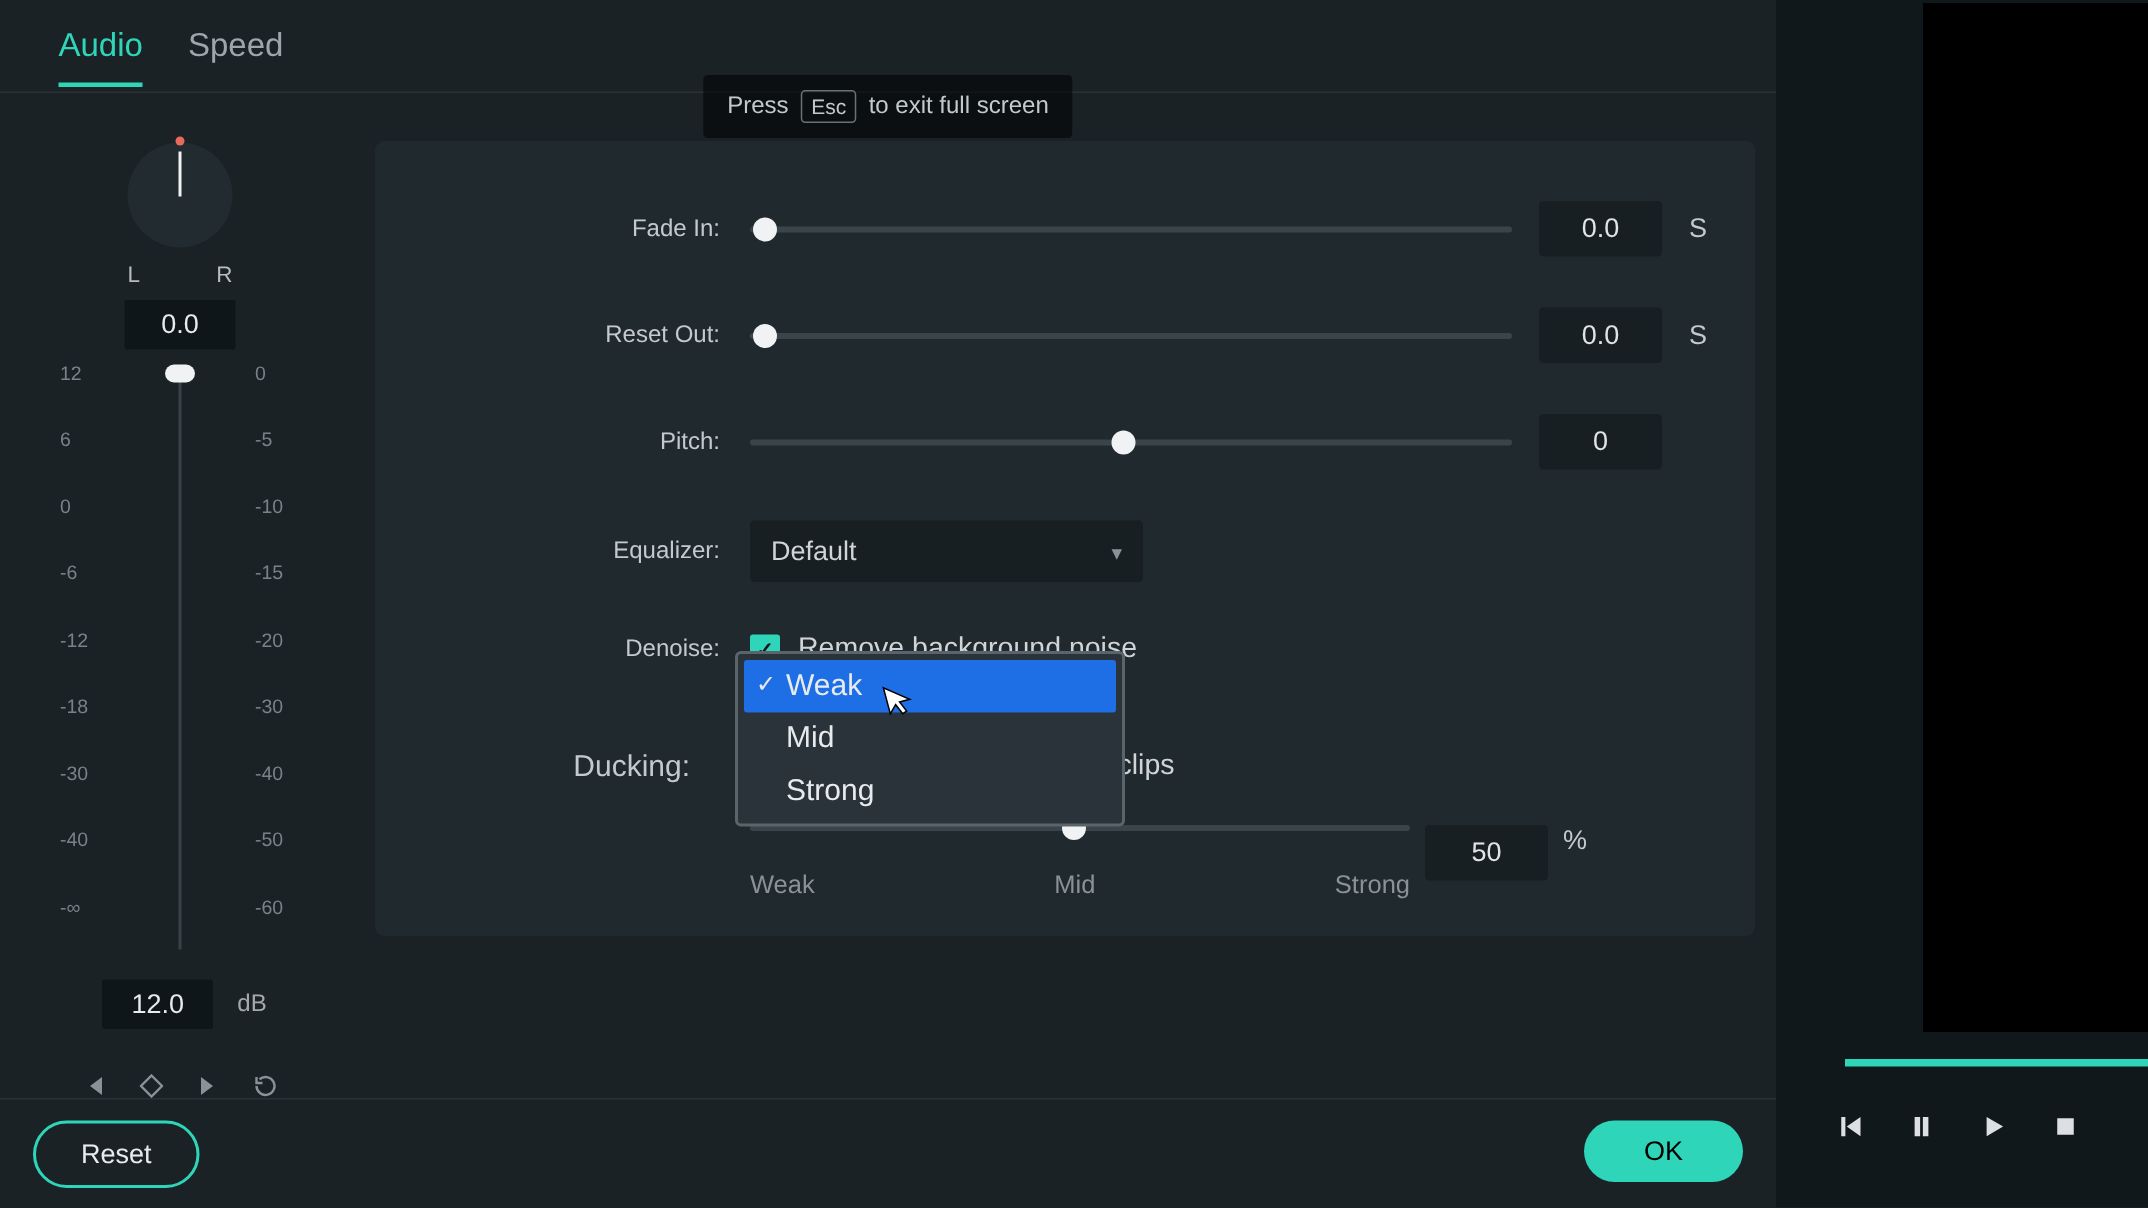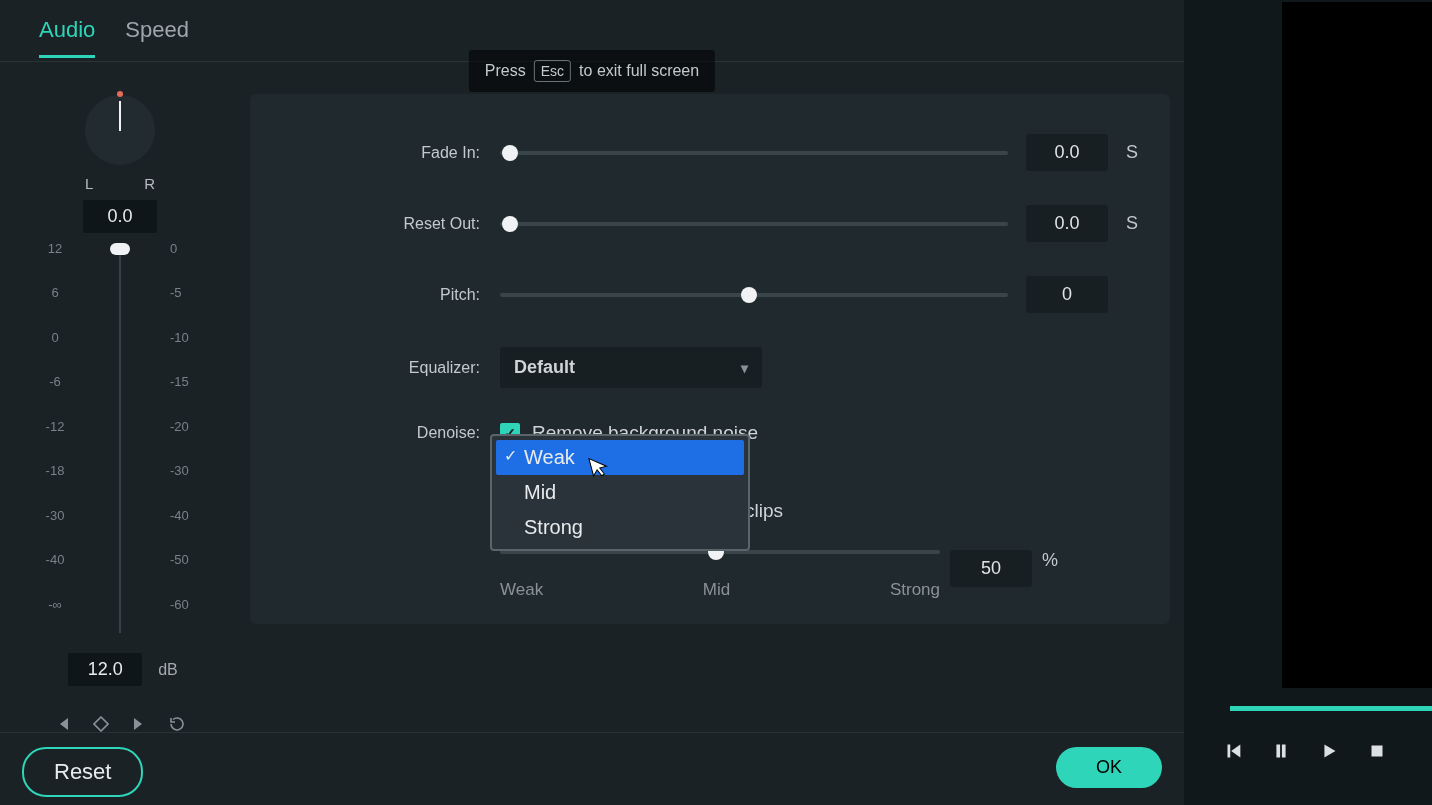--- a/index.html
+++ b/index.html
@@ -117,21 +117,21 @@
   .db-meter {
     position: relative;
     height: 400px;
     width: 160px;
   }
   .db-tick {
     position:absolute;
     font-size:13px;
     color:#7a8287;
   }
-  .db-tick.left { left: 0; text-align:center; width:30px;}
+  .db-tick.left { left: 0; text-align:left; width:30px;}
   .db-tick.right { right: 0; text-align:left; width:30px;}
   .db-bar-track {
     position:absolute;
     left: 50%;
     transform: translateX(-50%);
     top: 8px;
     bottom: 8px;
     width: 2px;
     background:#3a4247;
   }
@@ -226,21 +226,20 @@
   .select {
     width: 262px;
     background:#171f23;
     border-radius:3px;
     padding: 10px 14px;
     display:flex;
     justify-content:space-between;
     align-items:center;
     font-size:18px;
     color:#d0d4d7;
-    font-weight:bold;
   }
   .chev {
     font-size:14px;
     color:#8b9297;
   }
 
   .check-row {
     display:flex;
     align-items:center;
     gap: 12px;
@@ -347,21 +346,21 @@
   }
   .btn-reset {
     position:absolute;
     left: 22px;
     top: 14px;
     border: 2px solid #2fd5b8;
     background:transparent;
     color:#e8ebed;
     border-radius: 24px;
     padding: 10px 30px;
-    font-size: 22px;
+    font-size: 18px;
     cursor:pointer;
   }
   .btn-ok {
     position:absolute;
     right: 22px;
     top: 14px;
     background:#2fd5b8;
     color:#000000;
     border:none;
     border-radius:24px;
@@ -536,20 +535,21 @@
     <div class="item selected">Weak</div>
     <div class="item">Mid</div>
     <div class="item">Strong</div>
   </div>
   <div class="cursor-arrow">
     <svg width="20" height="24" viewBox="0 0 20 24">
         <path d="M2 2l0 18 5-5 3 7 3-1-3-7 7 0z" fill="#fff" stroke="#000" stroke-width="1"></path>
       </svg>
   </div>
 
+  <div class="ducking-label">Ducking:</div>
   <div class="ducking-text-tail">clips</div>
 
   <div class="ducking-slider-row">
     <div class="slider-track" style="flex:0 0 440px">
         <div class="slider-thumb" style="left:49%"></div>
       </div>
     <div class="valbox">50</div>
     <div class="unit">%</div>
   </div>
   <div class="ducking-labels">

